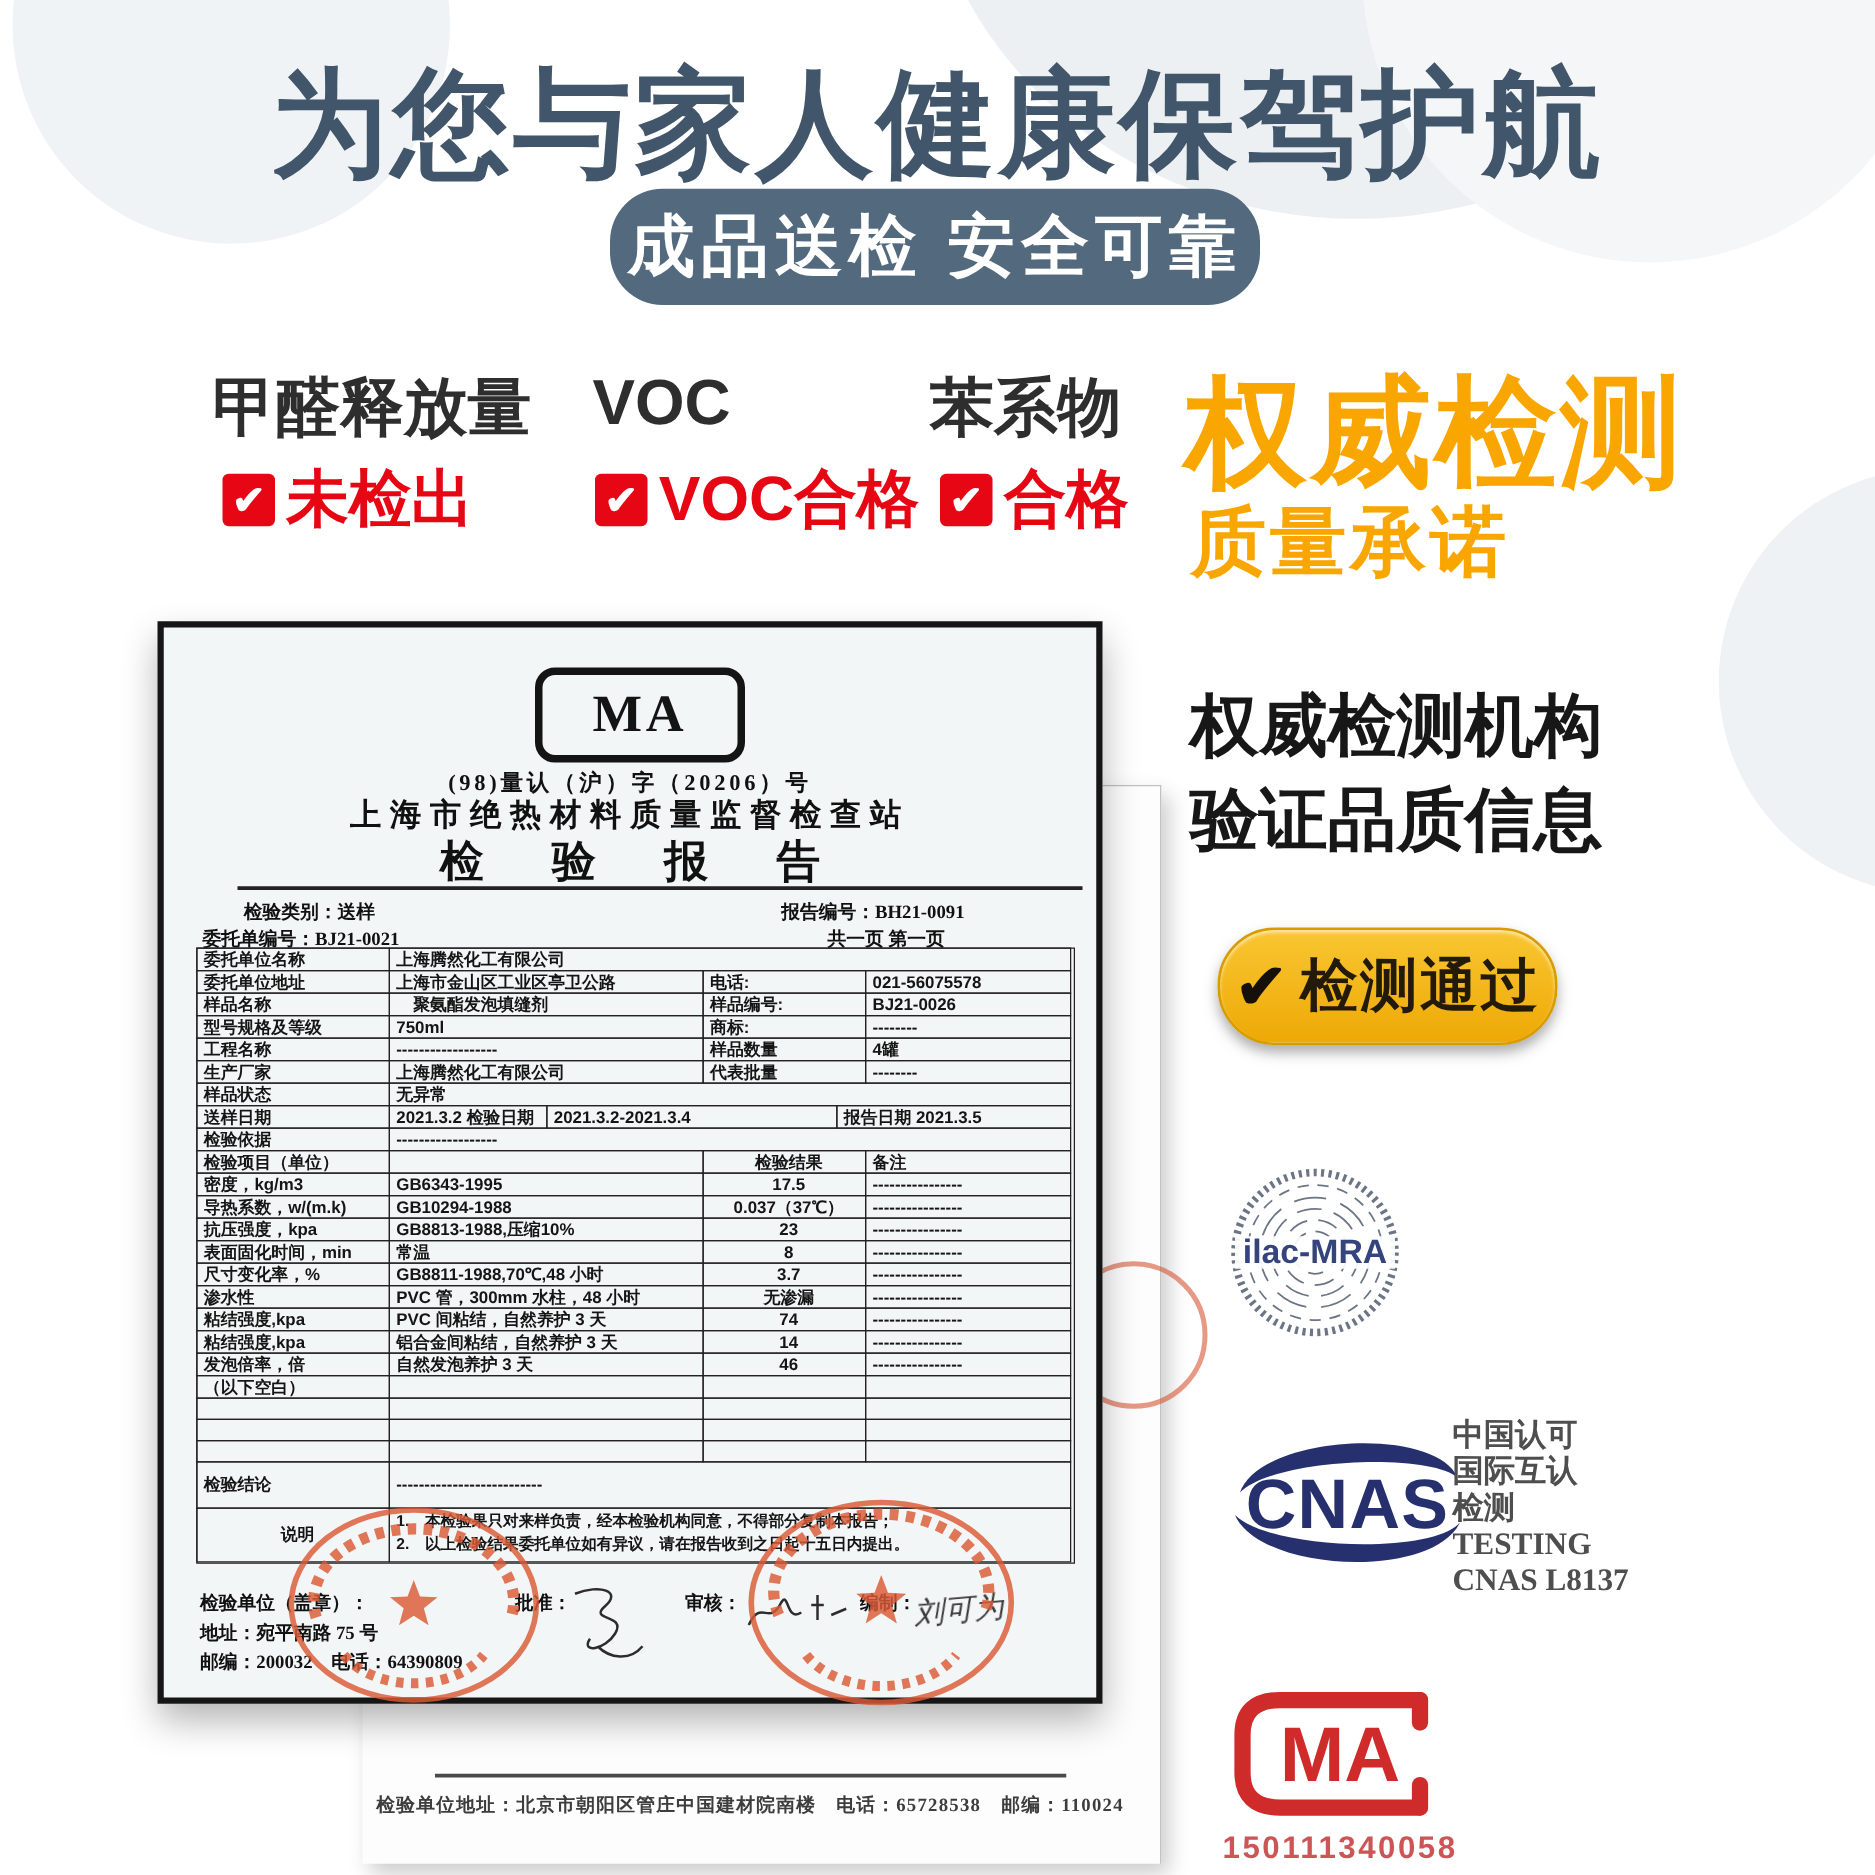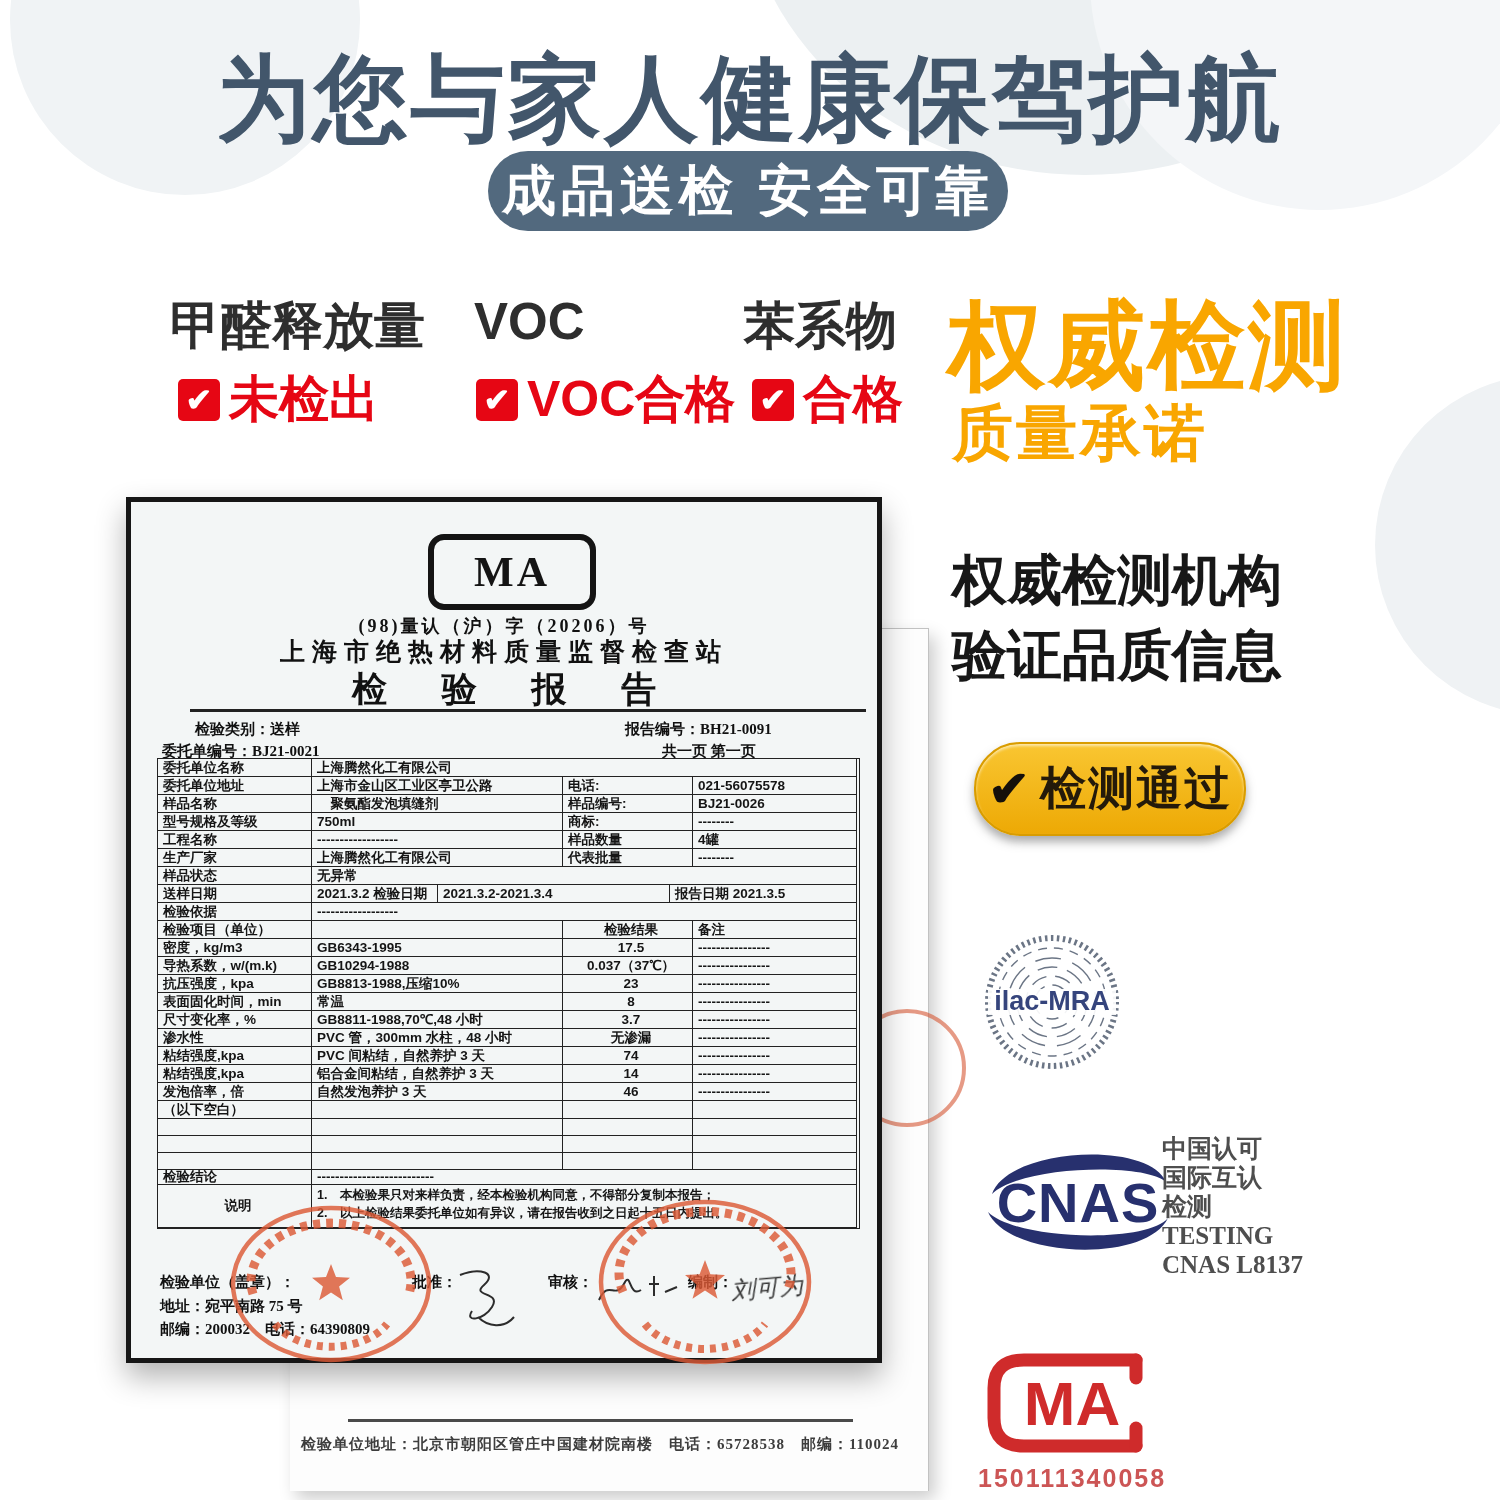--- a/index.html
+++ b/index.html
@@ -8,21 +8,21 @@
   .abs{position:absolute;}
   
   .blob{position:absolute;border-radius:50%;}
   .blob-a{left:10px;top:-155px;width:350px;height:350px;background:#f0f3f5;}
   .blob-b{left:740px;top:-445px;width:690px;height:620px;background:#ecf0f2;}
   .blob-b2{left:1090px;top:-250px;width:460px;height:460px;background:#f4f6f8;}
   .blob-c{left:1375px;top:375px;width:340px;height:340px;background:#eff2f4;}
   
   .main-title{left:0;top:36px;width:1500px;text-align:center;font-size:94px;font-weight:900;
               color:#42566b;letter-spacing:3px;}
-  .pill{left:488px;top:151px;width:520px;height:80px;border-radius:42px;background:#52697e;
+  .pill{left:488px;top:151px;width:520px;height:93px;border-radius:42px;background:#52697e;
         display:flex;align-items:center;justify-content:center;}
   .pill span{color:#fff;font-size:54px;font-weight:700;letter-spacing:5px;}
   
   .feat-label{top:292px;font-size:51px;font-weight:600;color:#2e2e2e;}
   .feat-check{top:366px;display:flex;align-items:center;gap:9px;}
   .chk-box{width:42px;height:42px;background:#e60614;border-radius:5px;display:flex;
            align-items:center;justify-content:center;color:#fff;font-size:32px;font-weight:900;}
   .chk-text{font-size:50px;font-weight:700;color:#e60614;}
   
   .rp-headline{left:948px;top:282px;font-size:97px;font-weight:900;color:#f9a600;letter-spacing:3px;}
@@ -305,21 +305,21 @@
           <div class="tcell"></div>
           <div class="tcell"></div>
           <div class="tcell"></div>
         </div>
         <div class="trow" style="grid-template-columns: 154px 251px 130px 164px; height: 18px;">
           <div class="tcell"></div>
           <div class="tcell"></div>
           <div class="tcell"></div>
           <div class="tcell"></div>
         </div>
-        <div class="trow" style="grid-template-columns: 154px 251px 130px 164px; height: 16px;">
+        <div class="trow" style="grid-template-columns: 154px 251px 130px 164px; height: 38px;">
           <div class="tcell">检验结论</div>
           <div class="tcell" style="grid-column: span 3;">--------------------------</div>
         </div>
         <div class="trow" style="grid-template-columns: 154px 251px 130px 164px; height: 44px;">
           <div class="tcell center">说明</div>
           <div class="tcell small" style="grid-column: span 3;">
             <div>1.　本检验果只对来样负责，经本检验机构同意，不得部分复制本报告；</div>
             <div>2.　以上检验结果委托单位如有异议，请在报告收到之日起十五日内提出。</div>
           </div>
         </div>

